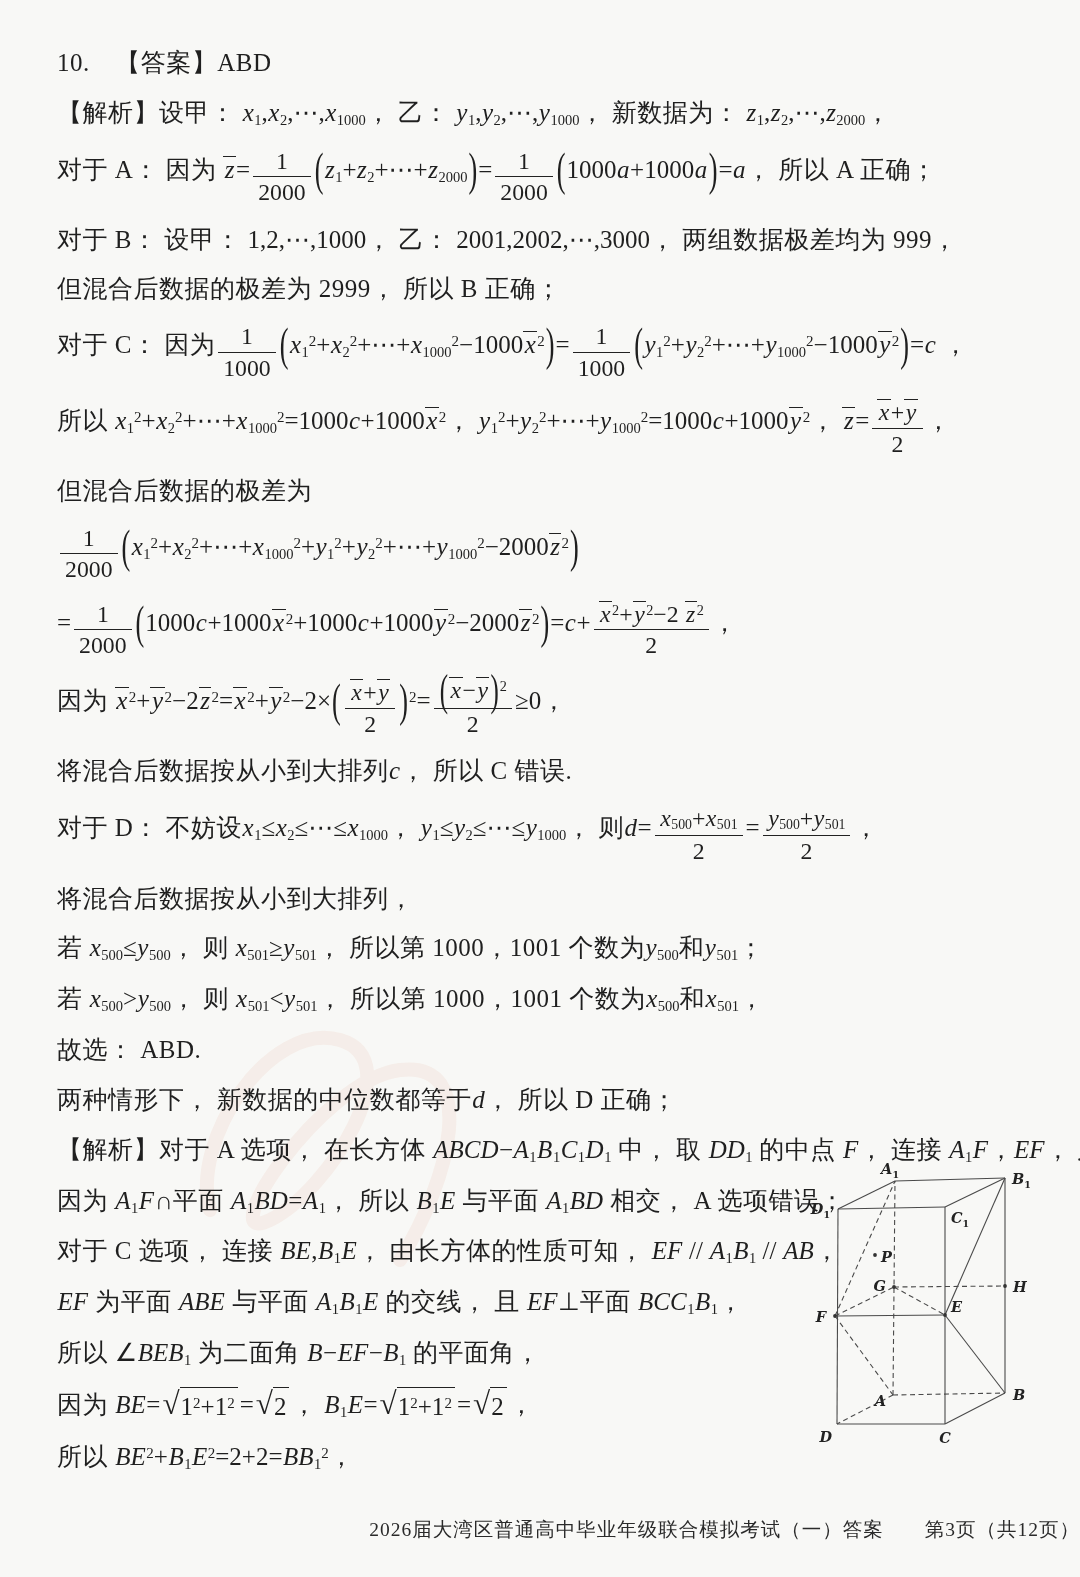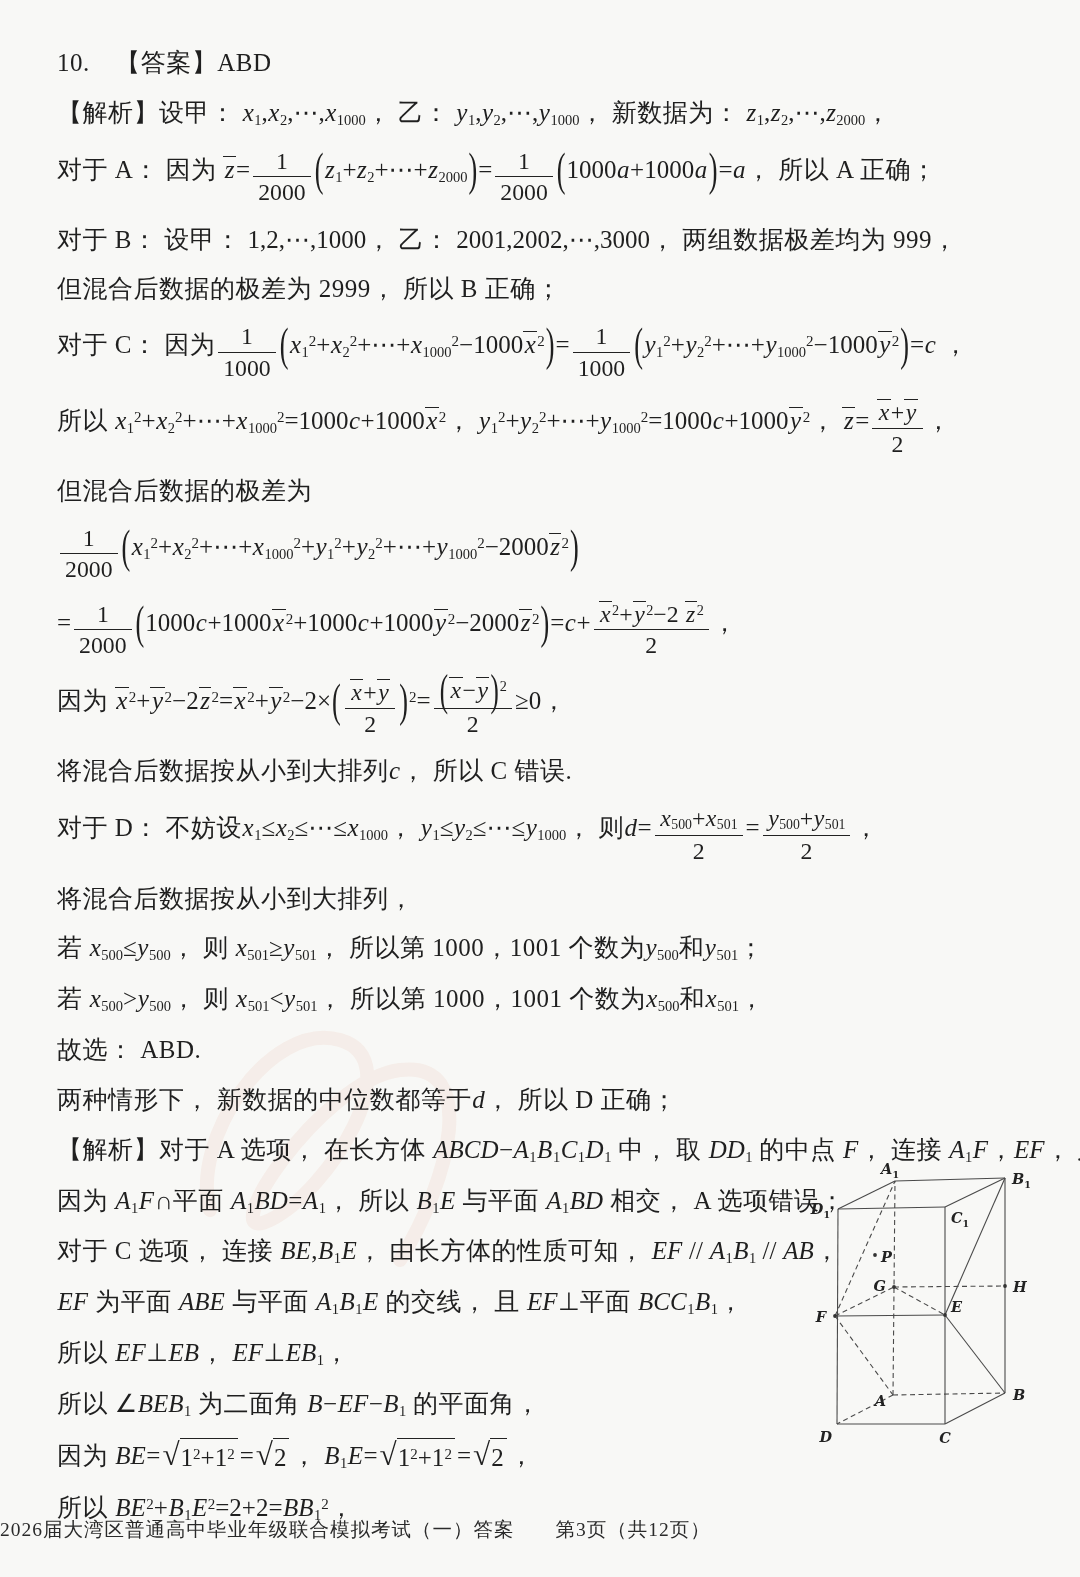--- a/index.html
+++ b/index.html
@@ -19,21 +19,21 @@
   .frac{display:inline-block;vertical-align:-0.95em;text-align:center;margin:0 3px;font-size:0.95em;}
   .frac .num{display:block;padding:0 5px 1px;border-bottom:1.4px solid #222;line-height:1.2;}
   .frac .den{display:block;padding:1px 5px 0;line-height:1.2;}
   .frac sub{vertical-align:-0.25em;}
   .ovl{display:inline-block;border-top:1.5px solid #222;padding:0 1px;line-height:1.05;}
   .bigp{display:inline-block;transform:scaleY(1.75);transform-origin:50% 55%;font-size:1.05em;
         padding:0 1px;font-style:normal;vertical-align:-0.08em;}
   .sqrt{display:inline-flex;align-items:flex-start;margin:0 2px;}
   .rad{font-size:1.25em;line-height:1;transform:translateY(0.5px);}
   .radbody{border-top:1.4px solid #222;padding:2px 3px 0 1px;}
-  #footer{position:absolute;left:0;right:0;top:1516px;text-align:left;
+  #footer{position:absolute;left:0;right:0;top:1516px;text-align:right;
           font-size:19.5px;letter-spacing:1px;color:#2a2a2a;}
   #figwrap{position:absolute;left:809px;top:1143px;width:296px;height:334px;}
   #watermark{position:absolute;left:150px;top:960px;pointer-events:none;}
 </style>
 </head>
 <body>
 
 <div id="sheet">
   <svg id="watermark" width="420" height="340" viewBox="0 0 420 340">
     <path d="M60,250 C40,180 120,60 190,80 C260,100 180,230 120,260 C60,290 170,120 250,110 C330,100 300,220 250,300" fill="none" stroke="#e6957a" stroke-width="14" opacity="0.10" stroke-linecap="round"></path>
@@ -55,21 +55,20 @@
       <div class="line"><span class="cn">对于 D： 不妨设</span><span class="m"><span><i>x</i></span><sub><span>1</span></sub><span>≤<i>x</i></span><sub><span>2</span></sub><span>≤⋯≤<i>x</i></span><sub><span>1000</span></sub></span><span class="cn">， </span><span class="m"><span><i>y</i></span><sub><span>1</span></sub><span>≤<i>y</i></span><sub><span>2</span></sub><span>≤⋯≤<i>y</i></span><sub><span>1000</span></sub></span><span class="cn">， 则</span><span class="m"><span><i>d</i>=</span><span class="frac"><span class="num"><span><i>x</i></span><sub><span>500</span></sub><span>+<i>x</i></span><sub><span>501</span></sub></span><span class="den"><span>2</span></span></span><span>=</span><span class="frac"><span class="num"><span><i>y</i></span><sub><span>500</span></sub><span>+<i>y</i></span><sub><span>501</span></sub></span><span class="den"><span>2</span></span></span></span><span class="cn">，</span></div>
       <div class="line"><span class="cn">将混合后数据按从小到大排列，</span></div>
       <div class="line"><span class="cn">若 </span><span class="m"><span><i>x</i></span><sub><span>500</span></sub><span>≤<i>y</i></span><sub><span>500</span></sub></span><span class="cn">， 则 </span><span class="m"><span><i>x</i></span><sub><span>501</span></sub><span>≥<i>y</i></span><sub><span>501</span></sub></span><span class="cn">， 所以第 1000，1001 个数为</span><span class="m"><span><i>y</i></span><sub><span>500</span></sub></span><span class="cn">和</span><span class="m"><span><i>y</i></span><sub><span>501</span></sub></span><span class="cn">；</span></div>
       <div class="line"><span class="cn">若 </span><span class="m"><span><i>x</i></span><sub><span>500</span></sub><span>&gt;<i>y</i></span><sub><span>500</span></sub></span><span class="cn">， 则 </span><span class="m"><span><i>x</i></span><sub><span>501</span></sub><span>&lt;<i>y</i></span><sub><span>501</span></sub></span><span class="cn">， 所以第 1000，1001 个数为</span><span class="m"><span><i>x</i></span><sub><span>500</span></sub></span><span class="cn">和</span><span class="m"><span><i>x</i></span><sub><span>501</span></sub></span><span class="cn">，</span></div>
       <div class="line"><span class="cn">故选： ABD.</span></div>
       <div class="line"><span class="cn">两种情形下， 新数据的中位数都等于</span><span class="m"><span><i>d</i></span></span><span class="cn">， 所以 D 正确；</span></div>
       <div class="line"><span class="cn">【解析】对于 A 选项， 在长方体 </span><span class="m"><span><i>ABCD</i>−<i>A</i></span><sub><span>1</span></sub><span><i>B</i></span><sub><span>1</span></sub><span><i>C</i></span><sub><span>1</span></sub><span><i>D</i></span><sub><span>1</span></sub></span><span class="cn"> 中， 取 </span><span class="m"><span><i>DD</i></span><sub><span>1</span></sub></span><span class="cn"> 的中点 </span><span class="m"><span><i>F</i></span></span><span class="cn">， 连接 </span><span class="m"><span><i>A</i></span><sub><span>1</span></sub><span><i>F</i>，<i>EF</i></span></span><span class="cn">， 则 </span><span class="m"><span><i>A</i></span><sub><span>1</span></sub><span><i>F</i> // <i>B</i></span><sub><span>1</span></sub></span></div>
       <div class="line"><span class="cn">因为 </span><span class="m"><span><i>A</i></span><sub><span>1</span></sub><span><i>F</i>∩</span></span><span class="cn">平面 </span><span class="m"><span><i>A</i></span><sub><span>1</span></sub><span><i>BD</i>=<i>A</i></span><sub><span>1</span></sub></span><span class="cn">， 所以 </span><span class="m"><span><i>B</i></span><sub><span>1</span></sub><span><i>E</i></span></span><span class="cn"> 与平面 </span><span class="m"><span><i>A</i></span><sub><span>1</span></sub><span><i>BD</i></span></span><span class="cn"> 相交， A 选项错误；</span></div>
       <div class="line"><span class="cn">对于 C 选项， 连接 </span><span class="m"><span><i>BE</i>,<i>B</i></span><sub><span>1</span></sub><span><i>E</i></span></span><span class="cn">， 由长方体的性质可知， </span><span class="m"><span><i>EF</i> // <i>A</i></span><sub><span>1</span></sub><span><i>B</i></span><sub><span>1</span></sub><span> // <i>AB</i></span></span><span class="cn">，</span></div>
       <div class="line"><span class="m"><span><i>EF</i></span></span><span class="cn"> 为平面 </span><span class="m"><span><i>ABE</i></span></span><span class="cn"> 与平面 </span><span class="m"><span><i>A</i></span><sub><span>1</span></sub><span><i>B</i></span><sub><span>1</span></sub><span><i>E</i></span></span><span class="cn"> 的交线， 且 </span><span class="m"><span><i>EF</i>⊥</span></span><span class="cn">平面 </span><span class="m"><span><i>BCC</i></span><sub><span>1</span></sub><span><i>B</i></span><sub><span>1</span></sub></span><span class="cn">，</span></div>
-      <div class="line"><span class="cn">所以 </span><span class="m"><span><i>EF</i>⊥<i>EB</i></span></span><span class="cn">，  </span><span class="m"><span><i>EF</i>⊥<i>EB</i></span><sub><span>1</span></sub></span><span class="cn">，</span></div>
       <div class="line"><span class="cn">所以 </span><span class="m"><span>∠<i>BEB</i></span><sub><span>1</span></sub></span><span class="cn"> 为二面角 </span><span class="m"><span><i>B</i>−<i>EF</i>−<i>B</i></span><sub><span>1</span></sub></span><span class="cn"> 的平面角，</span></div>
       <div class="line"><span class="cn">因为 </span><span class="m"><span><i>BE</i>=</span><span class="sqrt">
             <span class="rad">√</span>
             <span class="radbody"><span>1</span><sup><span>2</span></sup><span>+1</span><sup><span>2</span></sup></span>
           </span><span>=</span><span class="sqrt">
             <span class="rad">√</span>
             <span class="radbody"><span>2</span></span>
           </span></span><span class="cn">，  </span><span class="m"><span><i>B</i></span><sub><span>1</span></sub><span><i>E</i>=</span><span class="sqrt">
             <span class="rad">√</span>
             <span class="radbody"><span>1</span><sup><span>2</span></sup><span>+1</span><sup><span>2</span></sup></span>

